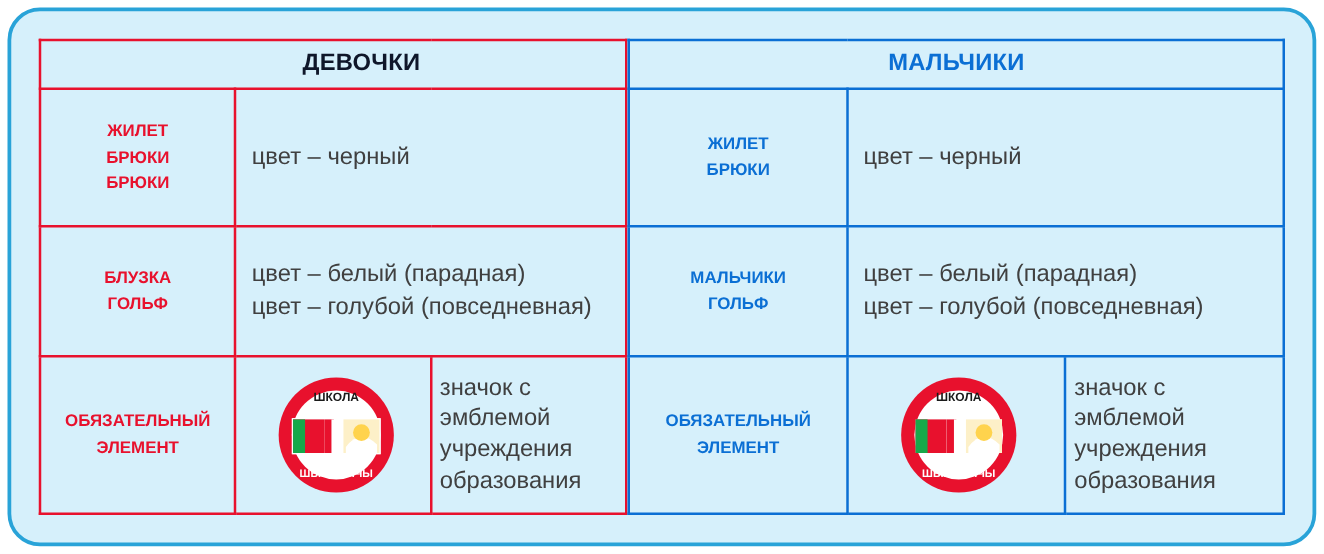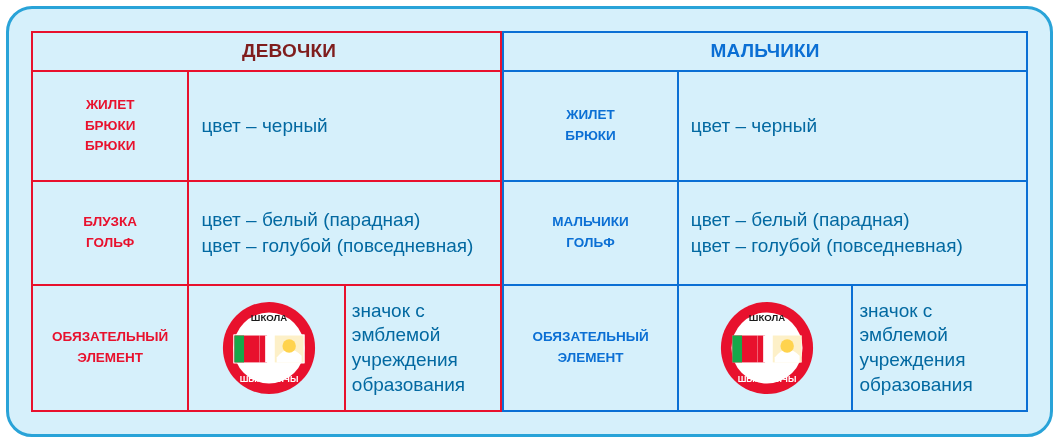--- a/index.html
+++ b/index.html
@@ -47,37 +47,37 @@
   table.girls td, table.girls th { border: 2px solid #e8112d; }
   table.boys  td, table.boys  th { border: 2px solid #0b6fd4; }
 
   th.title {
     text-align: center;
     font-size: 19px;
     font-weight: bold;
     padding: 7px 0 8px;
     letter-spacing: .2px;
   }
-  table.girls th.title { color: #7f1d1d; padding-left: 45px; }
+  table.girls th.title { color: #0f172a; padding-left: 45px; }
   table.boys  th.title { color: #0b6fd4; }
 
   td.label {
     width: 160px;
     text-align: center;
     font-size: 13.5px;
     font-weight: bold;
     line-height: 1.55;
     padding: 6px 4px;
   }
   table.girls td.label { color: #e8112d; }
   table.boys  td.label { color: #0b6fd4; }
 
   td.value {
     font-size: 19px;
-    color: #0369a1;
+    color: #404040;
     padding: 8px 12px;
     line-height: 1.35;
   }
   .row1 td { height: 92px; }
   .row2 td { height: 86px; }
   .row3 td { height: 108px; margin-left: 36px; }
 
   .badge-cell {
     padding: 4px 2px 4px 6px;
     text-align: center;

